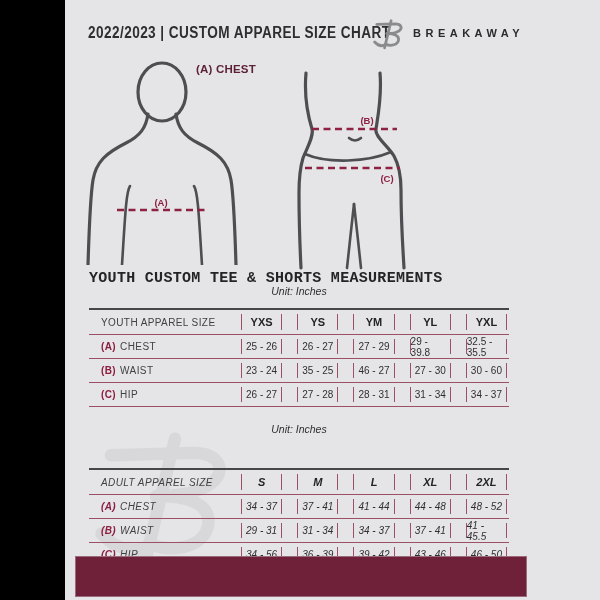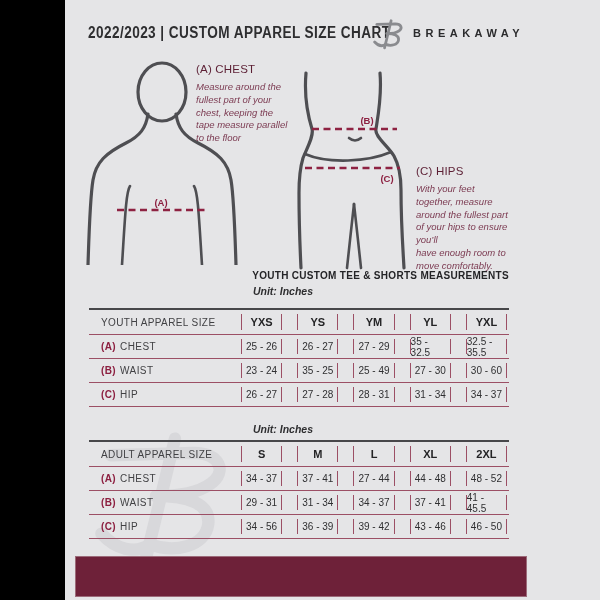--- a/index.html
+++ b/index.html
@@ -16,29 +16,29 @@
 
   
   .fig{stroke:#4e4e52;fill:none;}
   .body-line{stroke-width:3.2;stroke-linecap:round;}
   .inner-line{stroke-width:2.6;stroke-linecap:round;}
   .dash{stroke:#8e2242;stroke-width:2.6;stroke-dasharray:7 4.5;}
   .marker{font-family:"Liberation Sans",sans-serif;font-size:9.5px;font-weight:bold;fill:#8c1f40;stroke:none;}
 
   
   .guide{width:118px;}
-  .guide h3{margin:0;font-size:11.5px;font-weight:normal;color:#5c1f34;letter-spacing:.2px;}
+  .guide h3{margin:0;font-size:11.5px;font-weight:bold;color:#5c1f34;letter-spacing:.2px;}
   .guide p{margin:6px 0 0 0;font-size:9.5px;font-style:italic;color:#7c3b52;line-height:1.35;white-space:pre-line;}
   .g-a{left:131px;top:63px;}
   .g-b{left:351px;top:66px;}
   .g-c{left:351px;top:165px;}
 
   
-  .tbl-title{left:24px;width:420px;text-align:right;font-size:10px;font-weight:bold;color:#242427;letter-spacing:.3px;}
-  .tbl-unit{left:8px;width:420px;text-align:center;font-size:10.5px;font-style:italic;color:#2e2e30;font-weight:bold;}
+  .tbl-title{left:24px;width:420px;text-align:left;font-size:15px;font-weight:bold;color:#242427;letter-spacing:.3px;font-family:Liberation Mono, monospace;}
+  .tbl-unit{left:24px;width:420px;text-align:center;font-size:10.5px;font-style:italic;color:#2e2e30;}
   .size-table{left:24px;width:420px;z-index:2;}
   .t-row{display:flex;align-items:stretch;height:23px;border-bottom:1px solid #9c4f65;gap:11px;}
   .t-head{height:24px;border-top:2px solid #47474a;}
   .t-label{width:139px;box-sizing:border-box;padding-left:12px;display:flex;align-items:center;
            font-size:10px;color:#414144;letter-spacing:.4px;}
   .t-cell{flex:1;margin:4px 2px;border-left:1px solid #9c4f65;border-right:1px solid #9c4f65;
           display:flex;align-items:center;justify-content:center;font-size:10px;color:#2f2f31;}
   .t-head .t-cell{font-weight:bold;font-size:11px;color:#242426;}
   .t-key{color:#8c1f40;font-weight:bold;margin-right:4px;}
 
@@ -95,35 +95,20 @@
       </g>
       <line class="dash" x1="29" y1="71" x2="114" y2="71"></line>
       <text class="marker" x="84" y="66" text-anchor="middle">(B)</text>
       <line class="dash" x1="22" y1="110" x2="117" y2="110"></line>
       <text class="marker" x="104" y="124" text-anchor="middle">(C)</text>
     </svg>
 
     
     <div class="abs guide g-a">
       <h3>(A) CHEST</h3>
-      <p>Measure around the
-fullest part of your
-chest, keeping the
-tape measure parallel
-to the floor</p>
-    </div>
-    <div class="abs guide g-c">
-      <h3>(C) HIPS</h3>
-      <p>With your feet
-together, measure
-around the fullest part
-of your hips to ensure
-you’ll
-have enough room to
-move comfortably.</p>
     </div>
 
     
     <svg class="abs watermark" viewBox="0 0 30 32">
         <use href="#bmark"></use>
       </svg>
 
     
     <div class="abs tbl-title" style="top:270px;">YOUTH CUSTOM TEE &amp; SHORTS MEASUREMENTS</div>
     <div class="abs tbl-unit" style="top:285px;">Unit: Inches</div>
@@ -137,66 +122,66 @@
         <div class="t-cell">YXL</div>
       </div>
       <div class="t-row">
         <div class="t-label">
             <span class="t-key">(A)</span>
             <span>CHEST</span>
           </div>
         <div class="t-cell">25 - 26</div>
         <div class="t-cell">26 - 27</div>
         <div class="t-cell">27 - 29</div>
-        <div class="t-cell">35 - 32.5</div>
+        <div class="t-cell">29 - 39.8</div>
         <div class="t-cell">32.5 - 35.5</div>
       </div>
       <div class="t-row">
         <div class="t-label">
             <span class="t-key">(B)</span>
             <span>WAIST</span>
           </div>
         <div class="t-cell">23 - 24</div>
         <div class="t-cell">35 - 25</div>
-        <div class="t-cell">25 - 49</div>
+        <div class="t-cell">46 - 27</div>
         <div class="t-cell">27 - 30</div>
         <div class="t-cell">30 - 60</div>
       </div>
       <div class="t-row">
         <div class="t-label">
             <span class="t-key">(C)</span>
             <span>HIP</span>
           </div>
         <div class="t-cell">26 - 27</div>
         <div class="t-cell">27 - 28</div>
         <div class="t-cell">28 - 31</div>
         <div class="t-cell">31 - 34</div>
         <div class="t-cell">34 - 37</div>
       </div>
     </div>
 
     
     <div class="abs tbl-unit" style="top:423px;">Unit: Inches</div>
-    <div class="abs size-table" style="top:440px;">
+    <div class="abs size-table" style="top:468px;font-style:italic;">
       <div class="t-row t-head">
         <div class="t-label">ADULT APPAREL SIZE</div>
         <div class="t-cell">S</div>
         <div class="t-cell">M</div>
         <div class="t-cell">L</div>
         <div class="t-cell">XL</div>
         <div class="t-cell">2XL</div>
       </div>
       <div class="t-row">
         <div class="t-label">
             <span class="t-key">(A)</span>
             <span>CHEST</span>
           </div>
         <div class="t-cell">34 - 37</div>
         <div class="t-cell">37 - 41</div>
-        <div class="t-cell">27 - 44</div>
+        <div class="t-cell">41 - 44</div>
         <div class="t-cell">44 - 48</div>
         <div class="t-cell">48 - 52</div>
       </div>
       <div class="t-row">
         <div class="t-label">
             <span class="t-key">(B)</span>
             <span>WAIST</span>
           </div>
         <div class="t-cell">29 - 31</div>
         <div class="t-cell">31 - 34</div>

